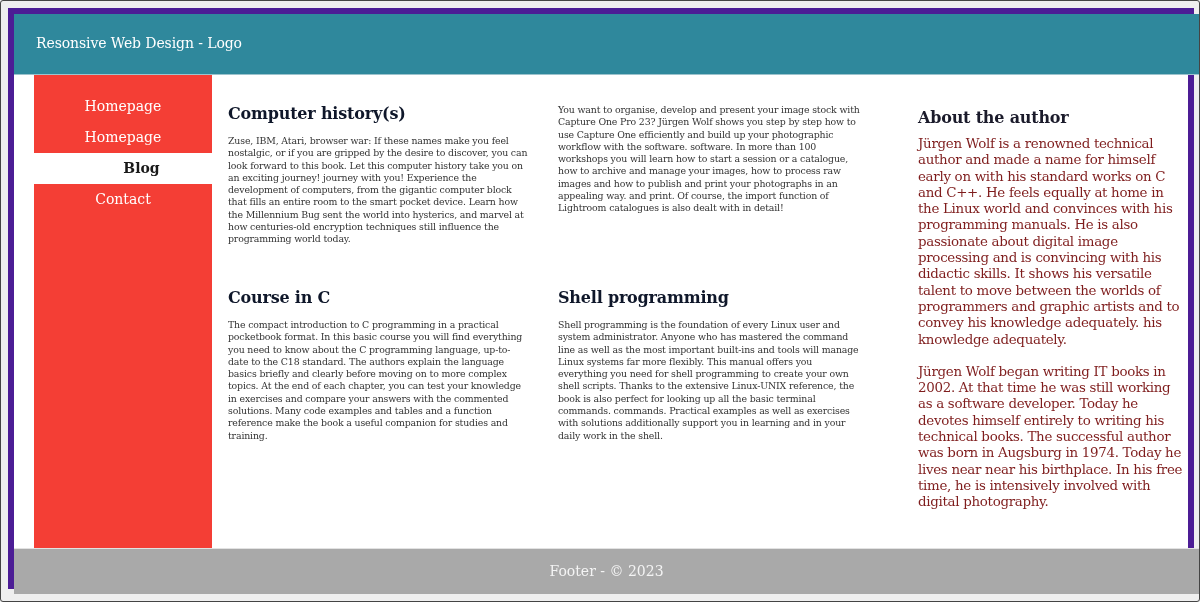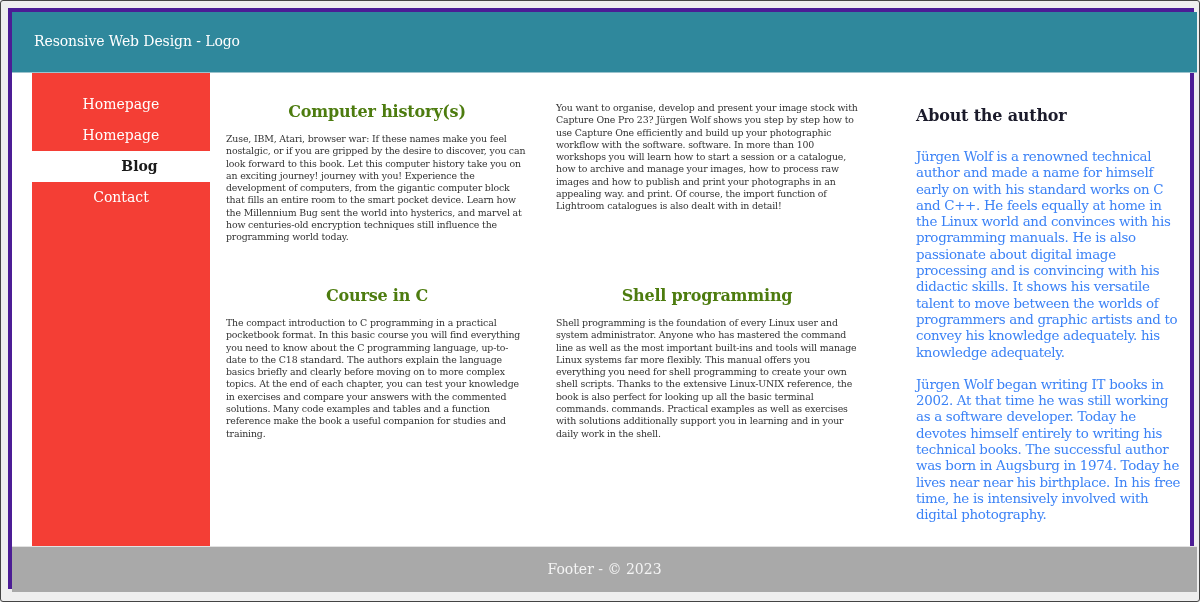--- a/index.html
+++ b/index.html
@@ -9,21 +9,21 @@
     font-family: "DejaVu Serif", "Liberation Serif", serif;
     position: relative;
     border: 1px solid #444;
     border-radius: 3px;
   }
   .page {
     position: absolute;
     left: 7px; top: 7px;
     width: 1186px; height: 581px;
     background: #ffffff;
-    border: 4px solid #4c1d95;
+    border: 6px solid #4c1d95;
   }
   .header {
     position: absolute; left: 0; top: 0;
     width: 1185px; height: 61px;
     background: #2f889c;
     border-bottom: 1px solid #9cc3cd;
   }
   .logo {
     position: absolute; left: 22px; top: 21px;
     color: #ffffff; font-size: 14px; letter-spacing: -0.1px;
@@ -48,41 +48,41 @@
   }
   .main {
     position: absolute; left: 178px; top: 61px;
     width: 1007px; height: 473px;
   }
   .article {
     position: absolute;
     width: 302px;
   }
   .article h2 {
-    font-size: 16px; font-weight: bold; color: #4d7c0f;
-    margin-bottom: 12px; letter-spacing: -0.2px; text-align: center;
+    font-size: 16px; font-weight: bold; color: #0f172a;
+    margin-bottom: 12px; letter-spacing: -0.2px;
   }
   .article p {
     font-size: 9.4px; line-height: 12.3px; color: #333;
     letter-spacing: -0.15px;
   }
   .a1 { left: 36px; top: 29px; }
   .a2 { left: 366px; top: 29px; }
   .a3 { left: 36px; top: 213px; }
   .a4 { left: 366px; top: 213px; }
   .aside {
     position: absolute; left: 726px; top: 33px;
     width: 268px;
   }
   .aside h2 {
     font-size: 16px; font-weight: bold; color: #1b1b2b;
-    margin-bottom: 24px; letter-spacing: -0.2px;
+    margin-bottom: 9px; letter-spacing: -0.2px;
   }
   .aside p {
-    font-size: 13.4px; line-height: 16.3px; color: #3b82f6;
+    font-size: 13.4px; line-height: 16.3px; color: #7f1d1d;
     margin-bottom: 16px; letter-spacing: -0.3px;
   }
   .footer {
     position: absolute; left: 0; top: 534px;
     width: 1185px; height: 46px;
     background: #a9a9a9;
     border-top: 1px solid #e2e2e2;
     text-align: center; line-height: 45px;
     color: #f4f4f4; font-size: 14px;
   }

